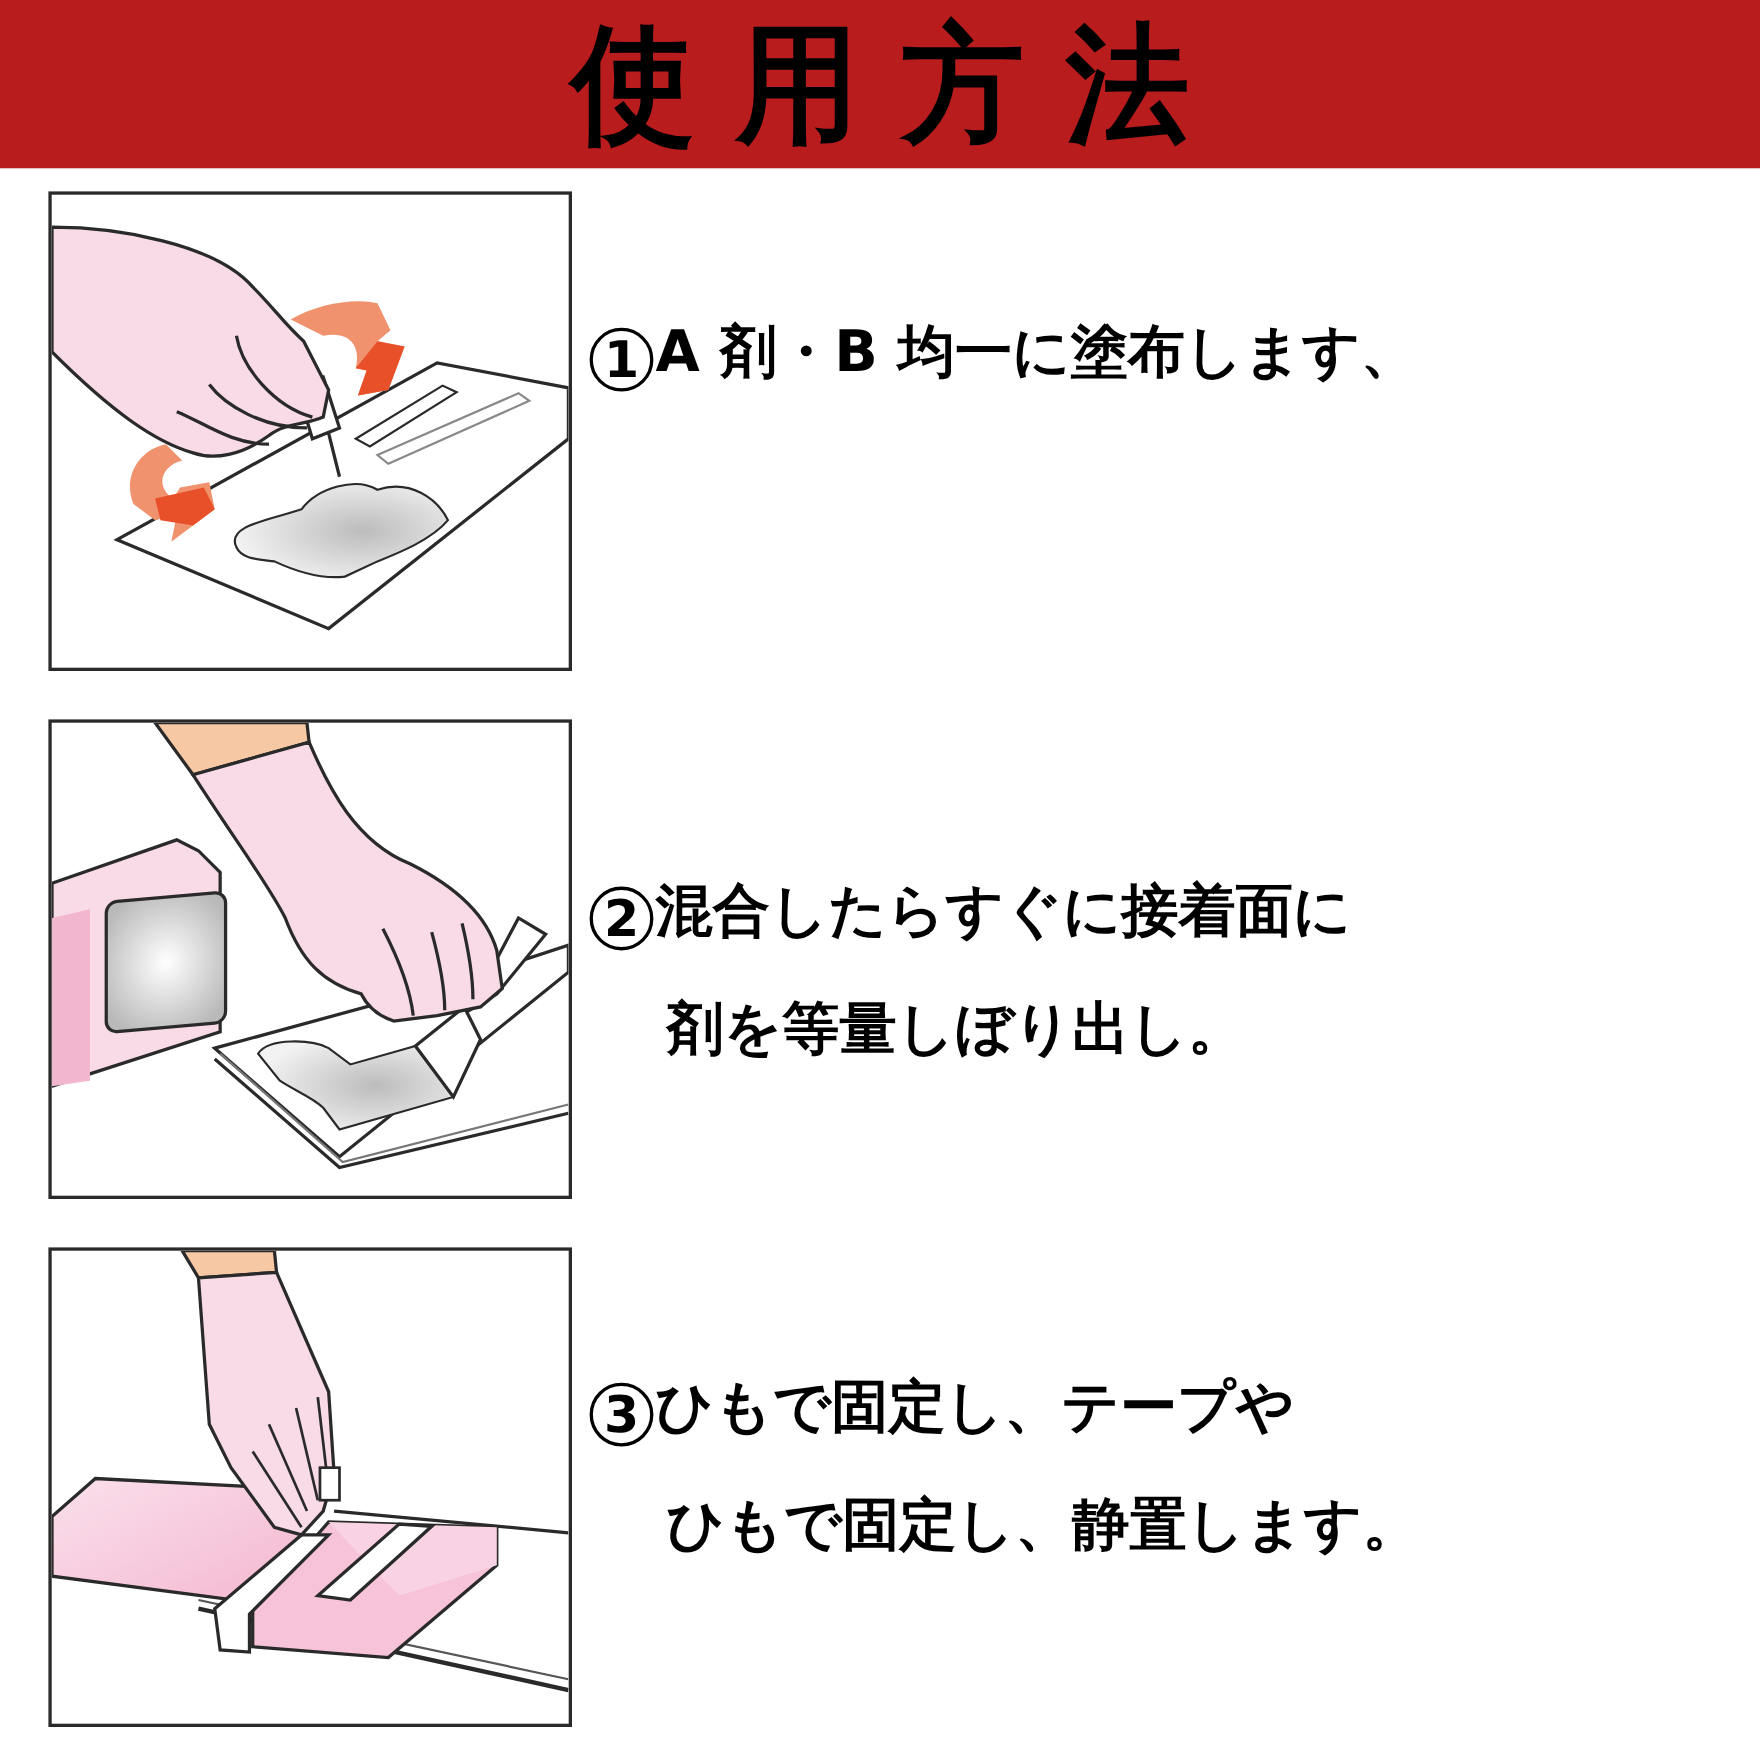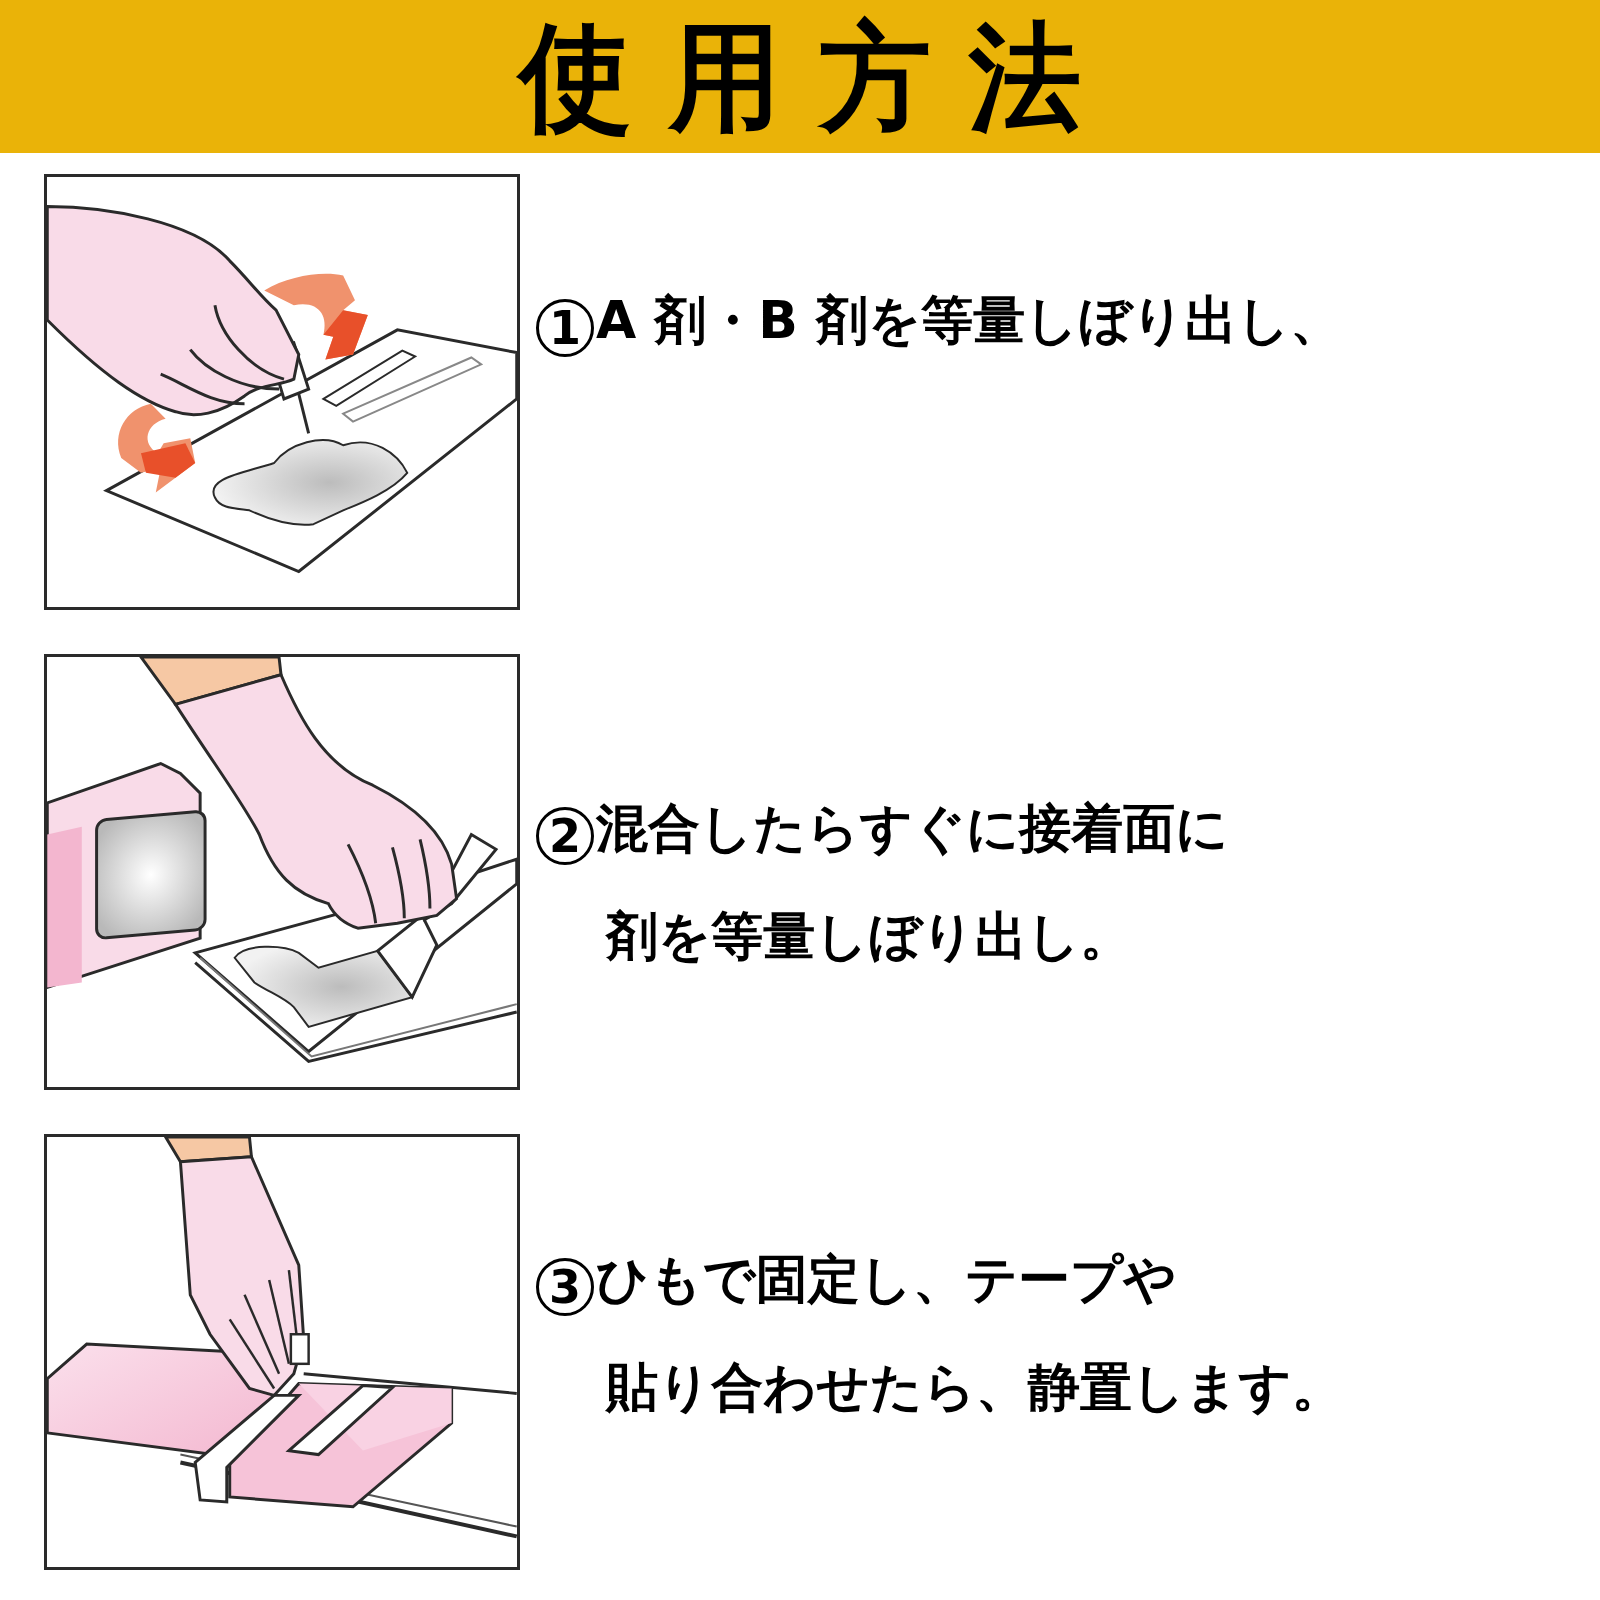--- a/index.html
+++ b/index.html
@@ -1,21 +1,21 @@
 <!DOCTYPE html>
 <html><head>
   <meta charset="utf-8">
   <style>
     * { margin: 0; padding: 0; box-sizing: border-box; }
     html, body { width: 1600px; height: 1600px; background: #ffffff; overflow: hidden; }
     body { position: relative; font-family: "DejaVu Sans", "Liberation Sans", sans-serif; color: #000; }
 
     .header {
       position: absolute; left: 0; top: 0; width: 1600px; height: 153px;
-      background: #eab308;
+      background: #b91c1c;
       display: flex; align-items: center; justify-content: center;
     }
     .header-title {
       font-size: 112px; font-weight: bold; letter-spacing: 38px;
       line-height: 1; padding-left: 38px; color: #000;
       transform: scaleY(1.05);
     }
 
     .step-figure {
       position: absolute; left: 44px; width: 476px; height: 436px;
@@ -76,21 +76,21 @@
     <path d="M145,175 C160,195 195,215 235,215" fill="none" stroke="#2a2a2a" stroke-width="3"></path>
     <path d="M115,200 C140,210 165,230 200,230" fill="none" stroke="#2a2a2a" stroke-width="3"></path>
 
     <path d="M220,115 C245,100 280,95 300,100 L312,125 L300,135 L325,140 L310,180 L282,185 L290,162 L280,160 C285,140 275,125 250,130 Z" fill="#f0926d"></path>
     <path d="M280,160 L290,162 L282,185 L310,180 L325,140 L300,135 Z" fill="#e8502a"></path>
     <path d="M105,230 C80,235 65,260 75,285 L95,300 L115,295 L110,320 L150,290 L145,265 L118,270 L112,280 C95,270 100,250 120,245 Z" fill="#f0926d"></path>
     <path d="M95,280 L140,270 L150,290 L130,305 L100,300 Z" fill="#e8502a"></path>
   </svg>
 </div>
 <div class="step-text" style="top:294px;">
-  <span class="step-line"><span class="num">1</span><span>A 剤・B 剤を等量しぼり出し、</span></span>
+  <span class="step-line"><span class="num">1</span><span>A 剤・B 均一に塗布します、</span></span>
 </div>
 
 <div class="step-figure" style="top:654px;">
   <svg viewBox="0 0 476 436">
 
     <path d="M0,148 L115,108 L135,118 L155,138 L155,285 L0,335 Z" fill="#f9dbe8" stroke="#2a2a2a" stroke-width="3"></path>
     <path d="M0,180 L35,172 L35,330 L0,335 Z" fill="#f3b6cf"></path>
     <rect x="50" y="170" width="110" height="120" rx="10" fill="url(#g2)" stroke="#2a2a2a" stroke-width="3" transform="skewY(-5)"></rect>
 
     <polygon points="150,300 370,240 476,205 476,230 265,400" fill="#fff" stroke="#2a2a2a" stroke-width="3"></polygon>
@@ -136,14 +136,14 @@
     <path d="M135,25 L207,20 L255,130 L260,205 L250,240 L230,262 L205,255 L165,200 L145,160 Z" fill="#f9dbe8" stroke="#2a2a2a" stroke-width="3"></path>
     <path d="M185,185 L230,255" stroke="#2a2a2a" stroke-width="2.5"></path>
     <path d="M200,160 L235,240" stroke="#2a2a2a" stroke-width="2.5"></path>
     <path d="M225,145 L245,230" stroke="#2a2a2a" stroke-width="2.5"></path>
     <path d="M245,135 L255,220" stroke="#2a2a2a" stroke-width="2.5"></path>
     <rect x="247" y="200" width="18" height="30" fill="#fff" stroke="#2a2a2a" stroke-width="2.5"></rect>
   </svg>
 </div>
 <div class="step-text" style="top:1253px;">
   <span class="step-line"><span class="num">3</span><span>ひもで固定し、テープや</span></span>
-  <span class="step-line indent">貼り合わせたら、静置します。</span>
+  <span class="step-line indent">ひもで固定し、静置します。</span>
 </div>
 
 </body></html>

